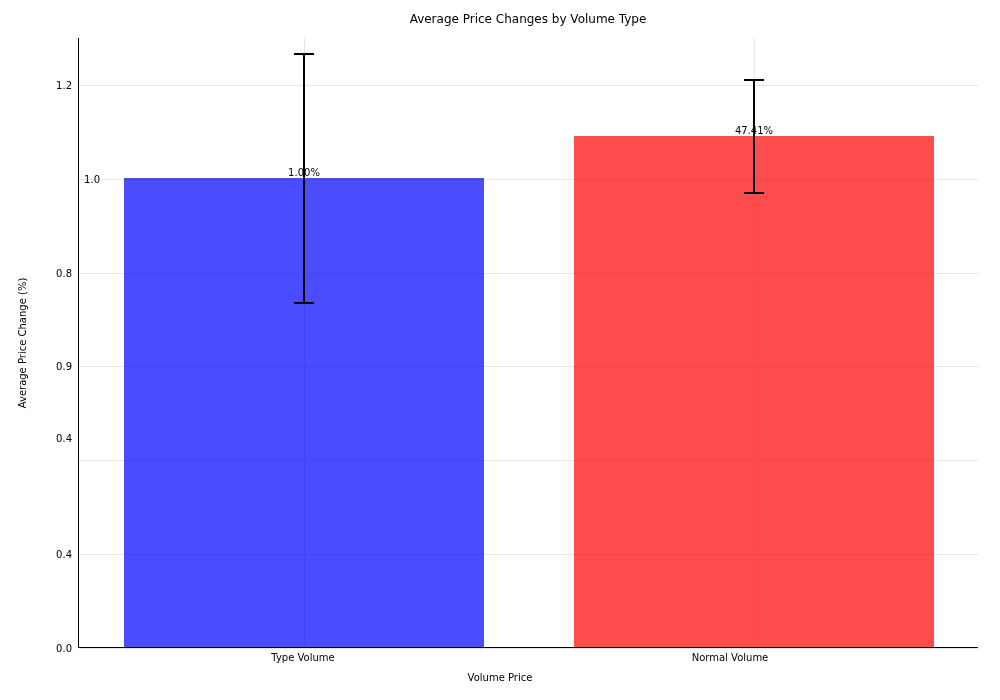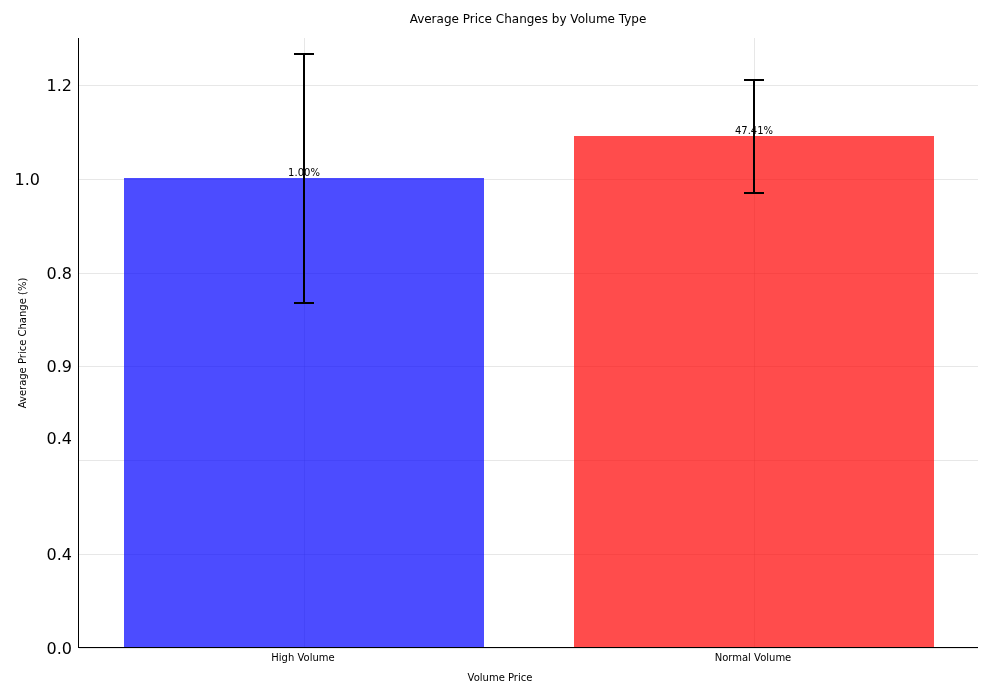--- a/index.html
+++ b/index.html
@@ -64,21 +64,21 @@
   .bar-label {
     position: absolute;
     font-size: 10px;
     white-space: nowrap;
   }
   .ytick-label {
     position: absolute;
     right: 928px; 
     text-align: right;
     transform: translateY(-50%);
-    font-size: 16px;
+    font-size: 10px;
   }
   .xtick-label {
     position: absolute;
     top: 652px;
     transform: translateX(-50%);
     font-size: 10px;
     white-space: nowrap;
   }
   .xlabel {
     position: absolute;
@@ -129,22 +129,22 @@
       <div class="bar red" style="left: 495px; width: 360px; height: 511.462px;"></div>
       <div class="errbar" style="left: 674px; top: 42.2308px; height: 112.615px;"></div>
       <div class="errcap" style="left: 665px; width: 20px; top: 41.2308px;"></div>
       <div class="errcap" style="left: 665px; width: 20px; top: 153.846px;"></div>
       <div class="bar-label" style="left: 675px; top: 86.5385px; transform: translateX(-50%);">47.41%</div>
     </div>
 
   <div class="ylabel">Average Price Change (%)</div>
   <div class="xlabel">Volume Price</div>
 
-<div class="xtick-label" style="left: 303px;">High Volume</div>
-    <div class="xtick-label" style="left: 753px;">Normal Volume</div>
+<div class="xtick-label" style="left: 303px;">Type Volume</div>
+    <div class="xtick-label" style="left: 730px;">Normal Volume</div>
     <div class="ytick-label" style="top: 648px; right: 928px;">0.0</div>
     <div class="ytick-label" style="top: 554.154px; right: 928px;">0.4</div>
     <div class="ytick-label" style="top: 438px; right: 928px;">0.4</div>
     <div class="ytick-label" style="top: 366.462px; right: 928px;">0.9</div>
     <div class="ytick-label" style="top: 272.615px; right: 928px;">0.8</div>
-    <div class="ytick-label" style="top: 178.769px; right: 960px;">1.0</div>
+    <div class="ytick-label" style="top: 178.769px; right: 900px;">1.0</div>
     <div class="ytick-label" style="top: 84.9231px; right: 928px;">1.2</div>
   </div>
 
 </body></html>

